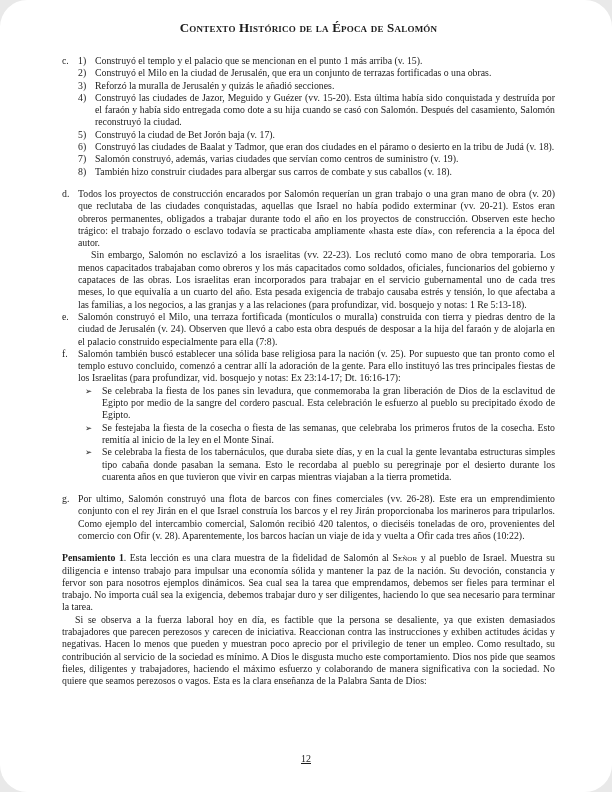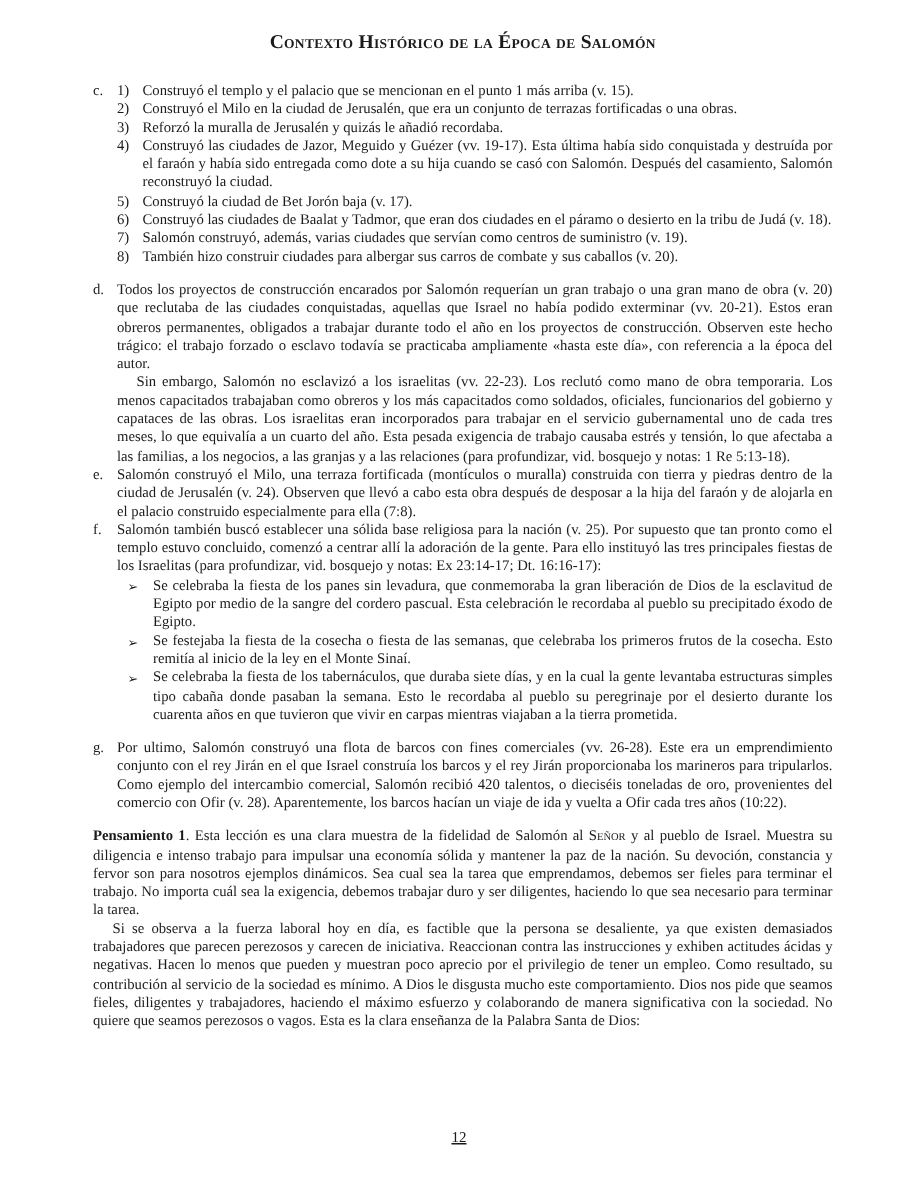--- a/index.html
+++ b/index.html
@@ -6,20 +6,21 @@
   .page {
     position:relative;
     width:612px; height:792px;
     margin:0 auto;
     background:#ffffff;
     color:#1b1b1b;
     font-family:"Liberation Serif","DejaVu Serif",serif;
     font-size:9.8px;
     line-height:12.3px;
     overflow:hidden;
+    border-radius:27px;
   }
   .title {
     margin:21px 57px 20px 62px;
     text-align:center;
     font-weight:bold;
     font-variant:small-caps;
     font-size:13px;
     line-height:14px;
     letter-spacing:0.2px;
   }
@@ -61,41 +62,41 @@
         <div class="l2">
           <span class="m2">1)</span>
           <div class="b2">Construyó el templo y el palacio que se mencionan en el punto 1 más arriba (v. 15).</div>
         </div>
         <div class="l2">
           <span class="m2">2)</span>
           <div class="b2">Construyó el Milo en la ciudad de Jerusalén, que era un conjunto de terrazas fortificadas o una obras.</div>
         </div>
         <div class="l2">
           <span class="m2">3)</span>
-          <div class="b2">Reforzó la muralla de Jerusalén y quizás le añadió recordaba.</div>
+          <div class="b2">Reforzó la muralla de Jerusalén y quizás le añadió secciones.</div>
         </div>
         <div class="l2">
           <span class="m2">4)</span>
-          <div class="b2">Construyó las ciudades de Jazor, Meguido y Guézer (vv. 19-17). Esta última había sido conquistada y destruída por el faraón y había sido entregada como dote a su hija cuando se casó con Salomón. Después del casamiento, Salomón reconstruyó la ciudad.</div>
+          <div class="b2">Construyó las ciudades de Jazor, Meguido y Guézer (vv. 15-20). Esta última había sido conquistada y destruída por el faraón y había sido entregada como dote a su hija cuando se casó con Salomón. Después del casamiento, Salomón reconstruyó la ciudad.</div>
         </div>
         <div class="l2">
           <span class="m2">5)</span>
           <div class="b2">Construyó la ciudad de Bet Jorón baja (v. 17).</div>
         </div>
         <div class="l2">
           <span class="m2">6)</span>
           <div class="b2">Construyó las ciudades de Baalat y Tadmor, que eran dos ciudades en el páramo o desierto en la tribu de Judá (v. 18).</div>
         </div>
         <div class="l2">
           <span class="m2">7)</span>
           <div class="b2">Salomón construyó, además, varias ciudades que servían como centros de suministro (v. 19).</div>
         </div>
         <div class="l2">
           <span class="m2">8)</span>
-          <div class="b2">También hizo construir ciudades para albergar sus carros de combate y sus caballos (v. 20).</div>
+          <div class="b2">También hizo construir ciudades para albergar sus carros de combate y sus caballos (v. 18).</div>
         </div>
       </div>
     </div>
 
     <div class="l1 gap">
       <span class="m1">d.</span>
       <div class="b1">
         <p>Todos los proyectos de construcción encarados por Salomón requerían un gran trabajo o una gran mano de obra (v. 20) que reclutaba de las ciudades conquistadas, aquellas que Israel no había podido exterminar (vv. 20-21). Estos eran obreros permanentes, obligados a trabajar durante todo el año en los proyectos de construcción. Observen este hecho trágico: el trabajo forzado o esclavo todavía se practicaba ampliamente «hasta este día», con referencia a la época del autor.</p>
         <p class="indent">Sin embargo, Salomón no esclavizó a los israelitas (vv. 22-23). Los reclutó como mano de obra temporaria. Los menos capacitados trabajaban como obreros y los más capacitados como soldados, oficiales, funcionarios del gobierno y capataces de las obras. Los israelitas eran incorporados para trabajar en el servicio gubernamental uno de cada tres meses, lo que equivalía a un cuarto del año. Esta pesada exigencia de trabajo causaba estrés y tensión, lo que afectaba a las familias, a los negocios, a las granjas y a las relaciones (para profundizar, vid. bosquejo y notas: 1 Re 5:13-18).</p>
       </div>
@@ -107,21 +108,21 @@
         <p>Salomón construyó el Milo, una terraza fortificada (montículos o muralla) construida con tierra y piedras dentro de la ciudad de Jerusalén (v. 24). Observen que llevó a cabo esta obra después de desposar a la hija del faraón y de alojarla en el palacio construido especialmente para ella (7:8).</p>
       </div>
     </div>
 
     <div class="l1">
       <span class="m1">f.</span>
       <div class="b1">
         <p>Salomón también buscó establecer una sólida base religiosa para la nación (v. 25). Por supuesto que tan pronto como el templo estuvo concluido, comenzó a centrar allí la adoración de la gente. Para ello instituyó las tres principales fiestas de los Israelitas (para profundizar, vid. bosquejo y notas: Ex 23:14-17; Dt. 16:16-17):</p>
         <div class="arrow">
           <span class="am">➢</span>
-          <div class="ab">Se celebraba la fiesta de los panes sin levadura, que conmemoraba la gran liberación de Dios de la esclavitud de Egipto por medio de la sangre del cordero pascual. Esta celebración le recordaba al pueblo su precipitado éxodo de Egipto.</div>
+          <div class="ab">Se celebraba la fiesta de los panes sin levadura, que conmemoraba la gran liberación de Dios de la esclavitud de Egipto por medio de la sangre del cordero pascual. Esta celebración le esfuerzo al pueblo su precipitado éxodo de Egipto.</div>
         </div>
         <div class="arrow">
           <span class="am">➢</span>
           <div class="ab">Se festejaba la fiesta de la cosecha o fiesta de las semanas, que celebraba los primeros frutos de la cosecha. Esto remitía al inicio de la ley en el Monte Sinaí.</div>
         </div>
         <div class="arrow">
           <span class="am">➢</span>
           <div class="ab">Se celebraba la fiesta de los tabernáculos, que duraba siete días, y en la cual la gente levantaba estructuras simples tipo cabaña donde pasaban la semana. Esto le recordaba al pueblo su peregrinaje por el desierto durante los cuarenta años en que tuvieron que vivir en carpas mientras viajaban a la tierra prometida.</div>
         </div>
       </div>

